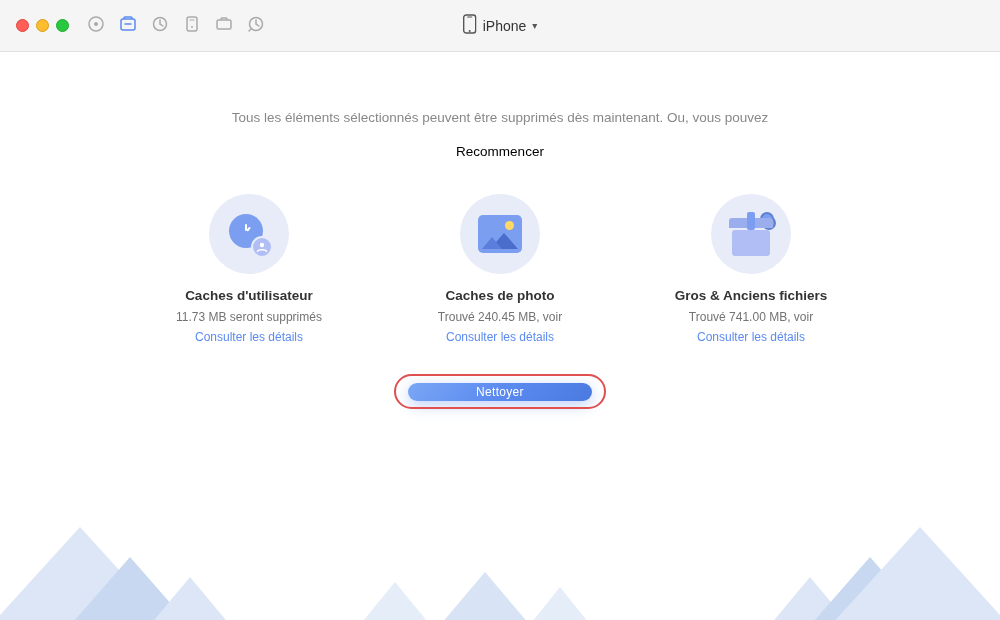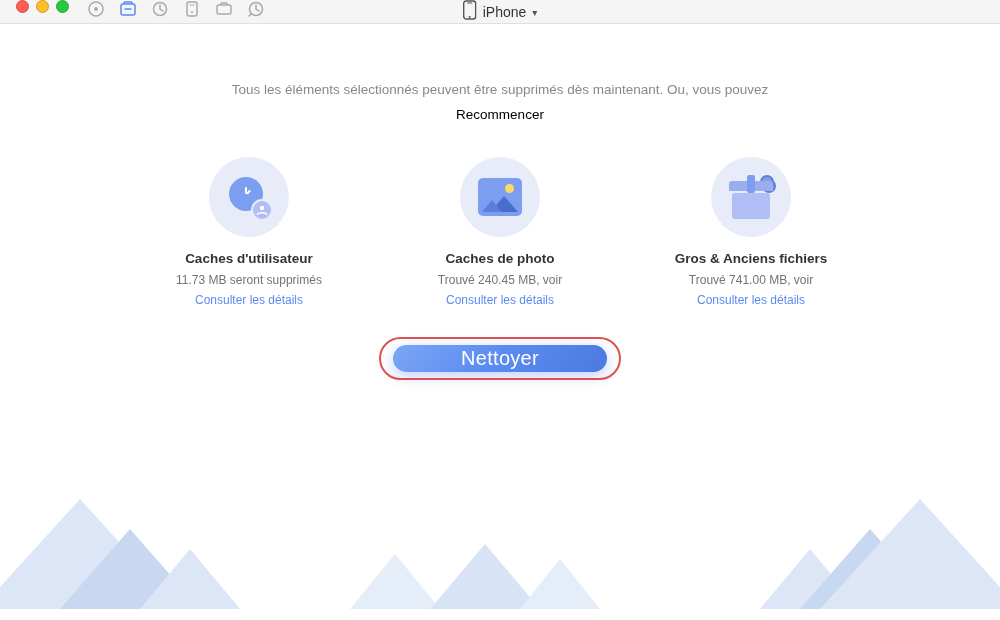--- a/index.html
+++ b/index.html
@@ -7,25 +7,25 @@
       width: 1000px;
       height: 620px;
       font-family: -apple-system, BlinkMacSystemFont, "Segoe UI", sans-serif;
       background: #fff;
       overflow: hidden;
       position: relative;
     }
 
     
     .titlebar {
-      height: 24px;
+      height: 52px;
       background: #f5f5f5;
       border-bottom: 1px solid #e0e0e0;
       display: flex;
-      align-items: flex-start;
+      align-items: center;
       padding: 0 16px;
       position: relative;
     }
     .traffic-lights {
       display: flex;
       gap: 7px;
       align-items: center;
     }
     .traffic-light {
       width: 13px;
@@ -91,21 +91,21 @@
     .headline-size {
       color: #5b8af0;
       font-weight: 600;
     }
 
     .subtitle {
       font-size: 13.5px;
       color: #888;
       text-align: center;
       line-height: 1.6;
-      margin-bottom: 6px;
+      margin-bottom: 15px;
     }
     .recommencer-link {
       color: #000000;
       font-size: 13.5px;
       cursor: pointer;
       text-decoration: none;
       display: block;
       text-align: right;
       margin-bottom: 35px;
     }
@@ -323,21 +323,21 @@
       bottom: -8px;
       border: 2.5px solid #e05050;
       border-radius: 36px;
     }
     .clean-button {
       background: linear-gradient(135deg, #7ba7f5 0%, #5b8af0 50%, #4a7ae0 100%);
       color: #fff;
       border: none;
       border-radius: 28px;
       padding: 2px 68px;
-      font-size: 20px;
+      font-size: 12px;
       font-weight: 500;
       cursor: pointer;
       letter-spacing: 0.3px;
       box-shadow: 0 4px 15px rgba(91, 138, 240, 0.4);
     }
 
     
     .bg-mountains {
       position: absolute;
       bottom: 0;

